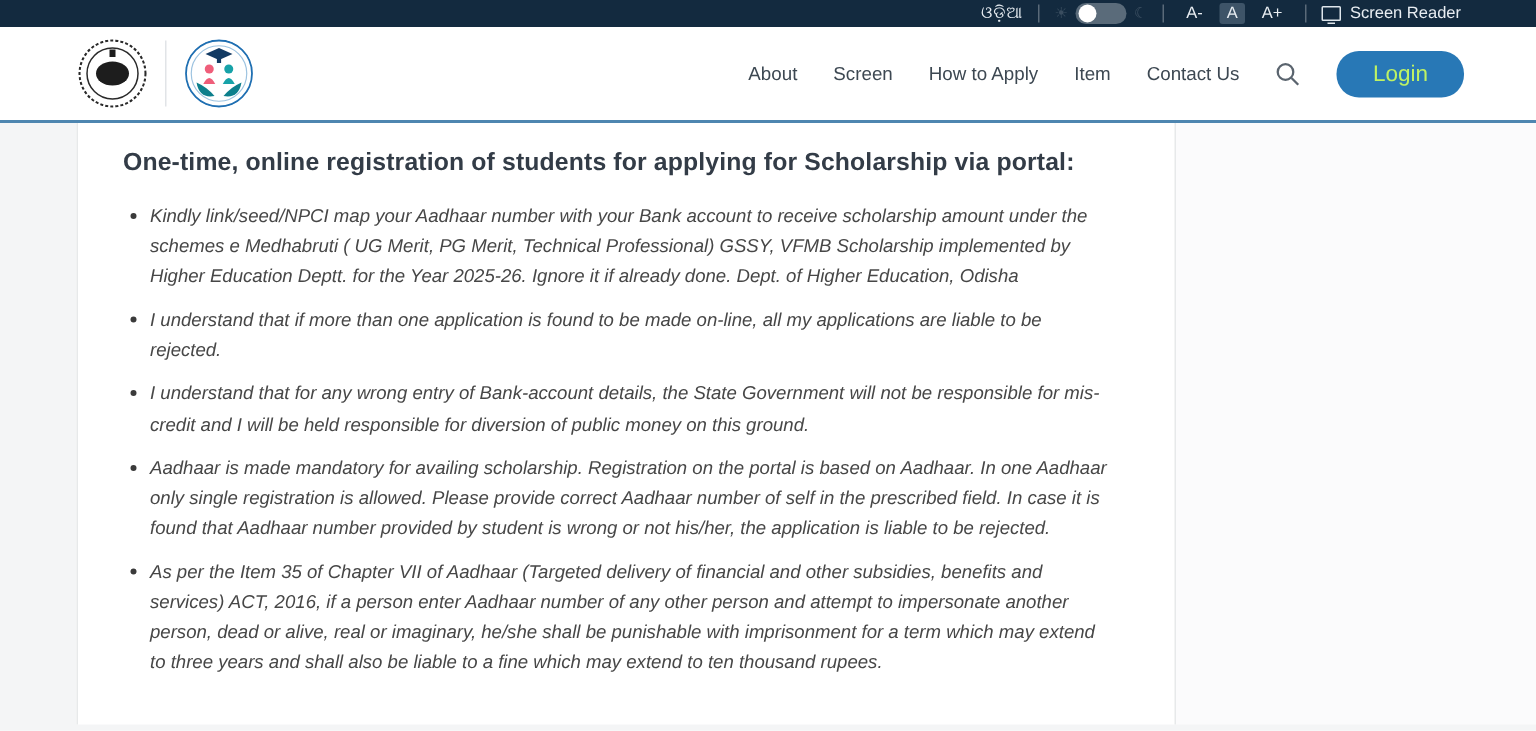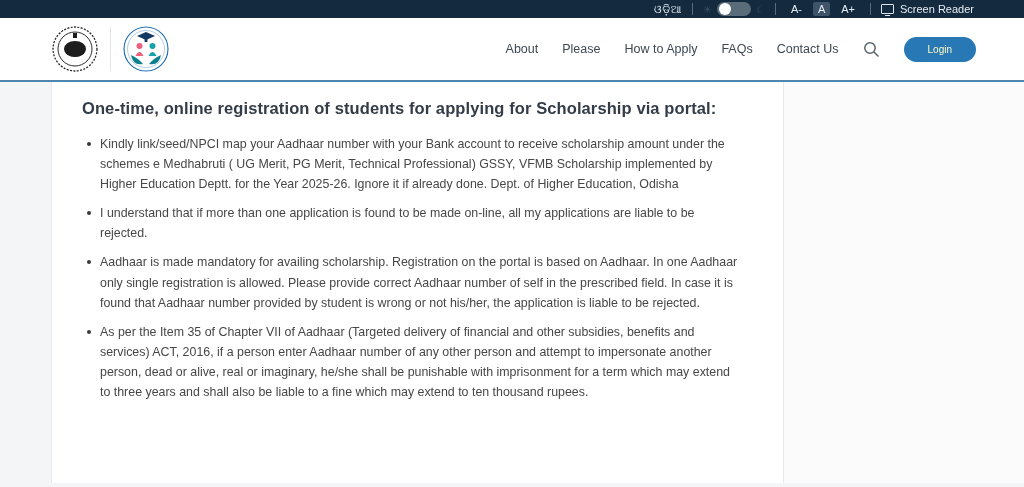--- a/index.html
+++ b/index.html
@@ -26,34 +26,34 @@
   .header { height:64px; background:#ffffff; border-bottom:2px solid #4e86b0;
     display:flex; align-items:center; justify-content:space-between; padding:0 48px 0 52px; }
   .brand { display:flex; align-items:center; gap:12px; }
   .logo { width:46px; height:46px; border-radius:50%; flex:0 0 auto; }
   .brand-sep { width:1px; height:44px; background:#e1e4e7; }
   .brand-text .title { font-size:14.5px; font-weight:bold; color:#2b2f36; letter-spacing:.1px; }
   .brand-text .subtitle { font-size:11px; color:#75808a; margin-top:3px; }
   .nav { display:flex; align-items:center; gap:24px;margin-left:22px; }
   .nav-item { font-size:12.5px; color:#3d4852; cursor:pointer; white-space:nowrap; }
   .search-btn { cursor:pointer; display:flex; align-items:center; }
-  .login-btn { background:#2878b6; color:#fef9c3; border:none; border-radius:15px;
-    padding:7px 24px; font-size:10px; cursor:pointer; font-family:inherit; }
+  .login-btn { background:#2878b6; color:#bef264; border:none; border-radius:15px;
+    padding:7px 24px; font-size:15px; cursor:pointer; font-family:inherit; }
 
   
   .content { height:401px; background:#f4f5f6; display:flex; }
   .gutter-left { width:51px; }
   .panel { width:733px; background:#ffffff; border-left:1px solid #e7e9ea; border-right:1px solid #e7e9ea;
     padding:17px 44px 0 30px; }
   .gutter-right { flex:1; background:#fbfbfc; }
 
   .page-heading { font-size:16.5px; font-weight:bold; color:#333c47; margin-bottom:16px; letter-spacing:.1px; }
   .instructions { list-style:none; }
   .instructions li { position:relative; padding-left:18px; font-size:12.4px; line-height:1.62;
-    color:#474747; margin-bottom:9px; max-width:683px; }
+    color:#474747; margin-bottom:9px; max-width:683px;font-style:italic; }
   .instructions li:before { content:""; position:absolute; left:5px; top:8px;
     width:4px; height:4px; border-radius:50%; background:#3a3a3a; }
 </style>
 </head>
 <body>
 
 <div class="topbar">
   <span class="lang">ଓଡ଼ିଆ</span>
   <span class="sep"></span>
   <span class="theme-wrap">
@@ -96,40 +96,41 @@
       <circle cx="29.5" cy="20" r="3" fill="#17a2a8"></circle>
       <path d="M25.5 30 q4 -8 8 0 z" fill="#17a2a8"></path>
       <path d="M8 29 q7 3 12 9 q-10 2 -12 -9 z" fill="#0c7f8c"></path>
       <path d="M38 29 q-7 3 -12 9 q10 2 12 -9 z" fill="#0c7f8c"></path>
     </svg>
     <div class="brand-text">
     </div>
   </div>
   <div class="nav">
     <span class="nav-item">About</span>
-    <span class="nav-item">Please</span>
+    <span class="nav-item">Screen</span>
     <span class="nav-item">How to Apply</span>
-    <span class="nav-item">FAQs</span>
+    <span class="nav-item">Item</span>
     <span class="nav-item">Contact Us</span>
     <span class="search-btn">
       <svg width="17" height="17" viewBox="0 0 17 17">
           <circle cx="7" cy="7" r="5.2" fill="none" stroke="#5a646e" stroke-width="1.5"></circle>
           <line x1="11" y1="11" x2="15.5" y2="15.5" stroke="#5a646e" stroke-width="1.5"></line>
         </svg>
     </span>
     <button class="login-btn">Login</button>
   </div>
 </div>
 
 <div class="content">
   <div class="gutter-left"></div>
   <div class="panel">
     <div class="page-heading">One-time, online registration of students for applying for Scholarship via portal:</div>
     <ul class="instructions">
       <li>Kindly link/seed/NPCI map your Aadhaar number with your Bank account to receive scholarship amount under the schemes e Medhabruti ( UG Merit, PG Merit, Technical Professional) GSSY, VFMB Scholarship implemented by Higher Education Deptt. for the Year 2025-26. Ignore it if already done. Dept. of Higher Education, Odisha</li>
       <li>I understand that if more than one application is found to be made on-line, all my applications are liable to be rejected.</li>
+      <li>I understand that for any wrong entry of Bank-account details, the State Government will not be responsible for mis-credit and I will be held responsible for diversion of public money on this ground.</li>
       <li>Aadhaar is made mandatory for availing scholarship. Registration on the portal is based on Aadhaar. In one Aadhaar only single registration is allowed. Please provide correct Aadhaar number of self in the prescribed field. In case it is found that Aadhaar number provided by student is wrong or not his/her, the application is liable to be rejected.</li>
       <li>As per the Item 35 of Chapter VII of Aadhaar (Targeted delivery of financial and other subsidies, benefits and services) ACT, 2016, if a person enter Aadhaar number of any other person and attempt to impersonate another person, dead or alive, real or imaginary, he/she shall be punishable with imprisonment for a term which may extend to three years and shall also be liable to a fine which may extend to ten thousand rupees.</li>
     </ul>
 
   </div>
   <div class="gutter-right"></div>
 </div>
 
 </body></html>

